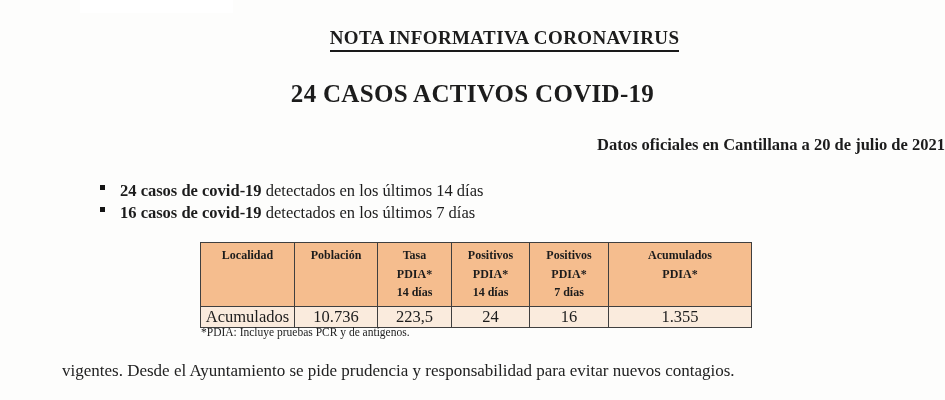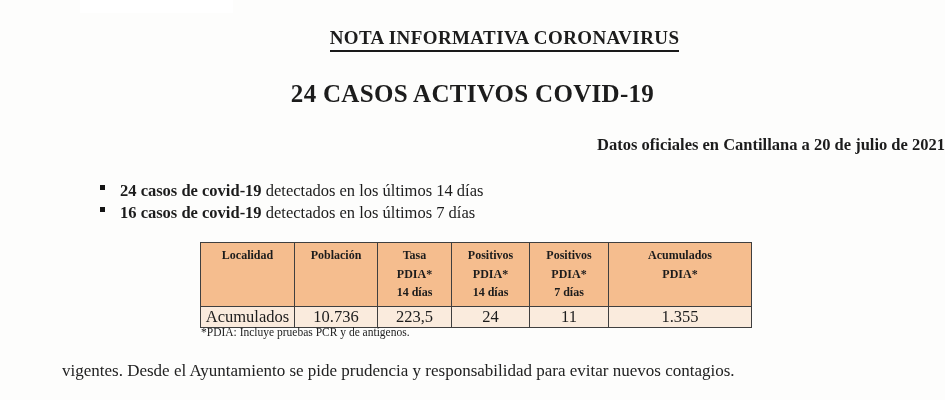--- a/index.html
+++ b/index.html
@@ -150,21 +150,21 @@
     <th class="col-acum" style="background-color: rgb(245, 189, 142);">
       <span>Acumulados</span>
       <span>PDIA*</span>
     </th>
   </tr>
   <tr>
     <td style="background-color: rgb(250, 235, 221);">Acumulados</td>
     <td style="background-color: rgb(250, 235, 221);">10.736</td>
     <td style="background-color: rgb(250, 235, 221);">223,5</td>
     <td style="background-color: rgb(250, 235, 221);">24</td>
-    <td style="background-color: rgb(250, 235, 221);">11</td>
+    <td style="background-color: rgb(250, 235, 221);">16</td>
     <td style="background-color: rgb(250, 235, 221);">1.355</td>
   </tr>
 </tbody>
   </table>
 
 <div class="footnote">*PDIA: Incluye pruebas PCR y de antígenos.</div>
 
 <div class="paragraph">
   <div class="para-line2">vigentes. Desde el Ayuntamiento se pide prudencia y responsabilidad para evitar nuevos contagios.</div>
 </div>

